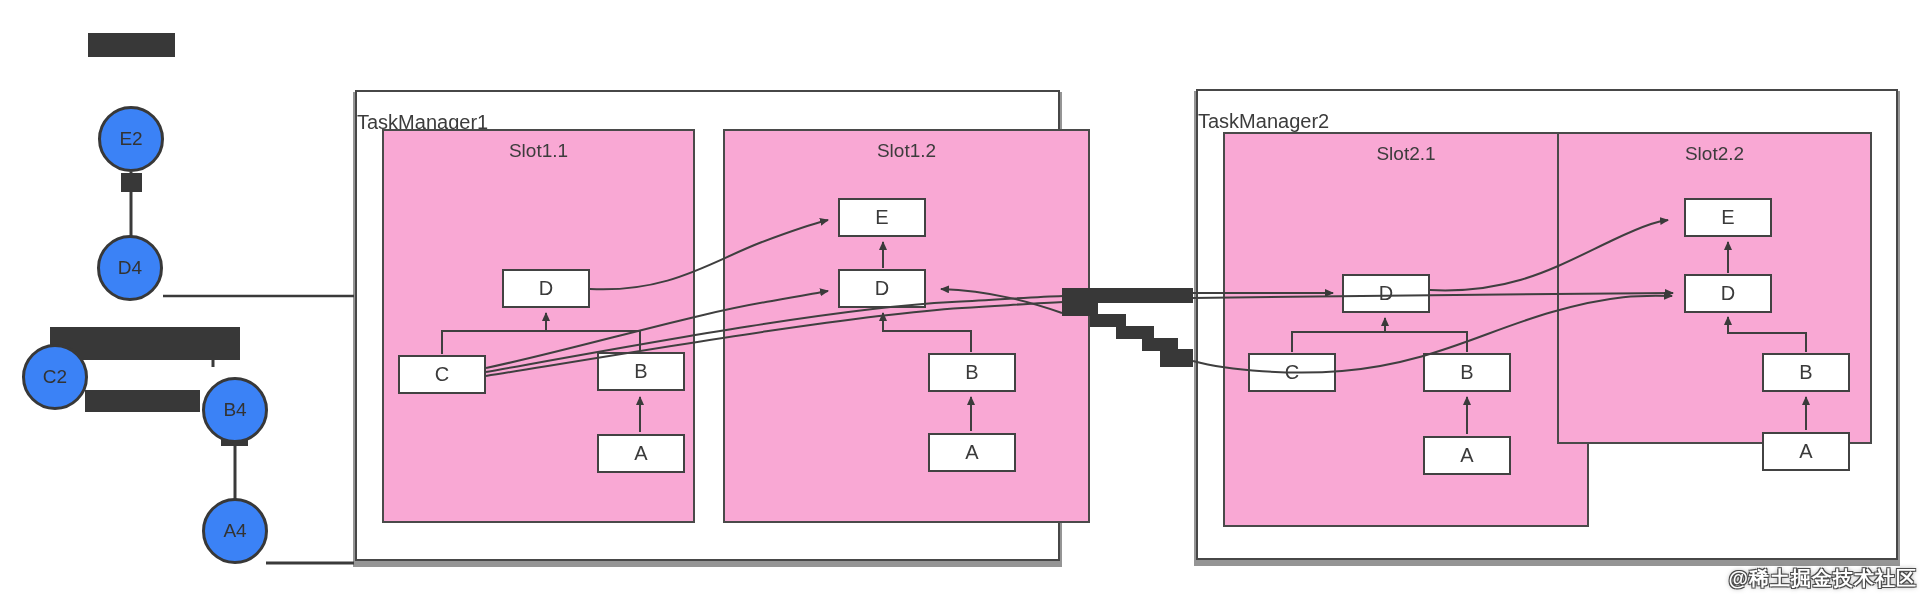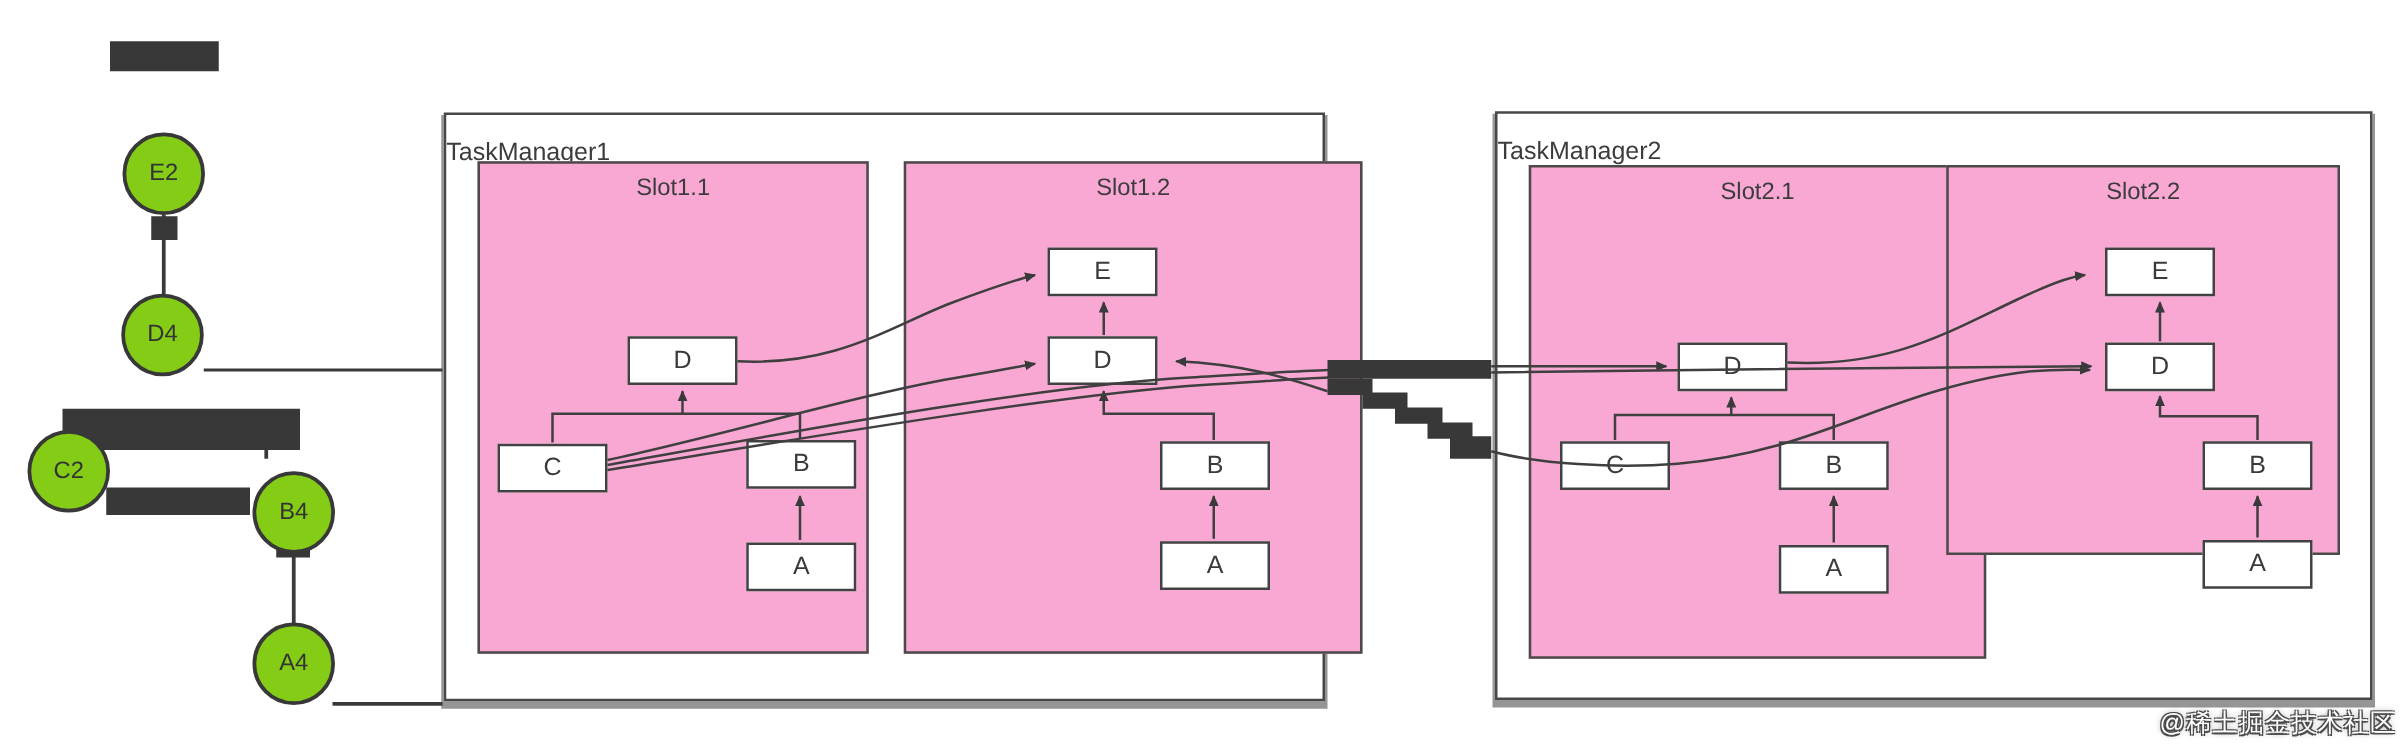--- a/index.html
+++ b/index.html
@@ -19,27 +19,27 @@
   .slot{
     position:absolute;background:#f9a8d4;border:2px solid #4a4a4a;box-sizing:border-box;z-index:2;
   }
   .slot-title{width:100%;text-align:center;padding-top:9px;font-size:19px;color:#3c3c3c;}
   .node{
     position:absolute;width:88px;height:39px;background:#fff;border:2px solid #424242;
     box-sizing:border-box;display:flex;align-items:center;justify-content:center;
     font-size:20px;color:#3a3a3a;z-index:3;
   }
   .circle{
-    position:absolute;width:66px;height:66px;background:#84cc16;border:3px solid #383838;
+    position:absolute;width:66px;height:66px;background:#3b82f6;border:3px solid #383838;
     border-radius:50%;box-sizing:border-box;display:flex;align-items:center;justify-content:center;
     font-size:19px;color:#333;z-index:2;
   }
   .watermark{
     position:absolute;right:3px;top:565px;z-index:5;
-    font-size:20px;font-weight:normal;color:#ffffff;letter-spacing:1px;
+    font-size:20px;font-weight:bold;color:#ffffff;letter-spacing:1px;
     text-shadow:-1px -1px 0 #4a4a4a,1px -1px 0 #4a4a4a,-1px 1px 0 #4a4a4a,1px 1px 0 #4a4a4a,0 0 5px rgba(0,0,0,.55);
     margin-left:30px;
   }
 </style>
 </head>
 <body>
 
 <svg id="under-layer" class="layer" width="1920" height="596">
   <rect x="88" y="33" width="87" height="24" fill="#383838"></rect>
   <g stroke="#3a3a3a" stroke-width="3" fill="none">

